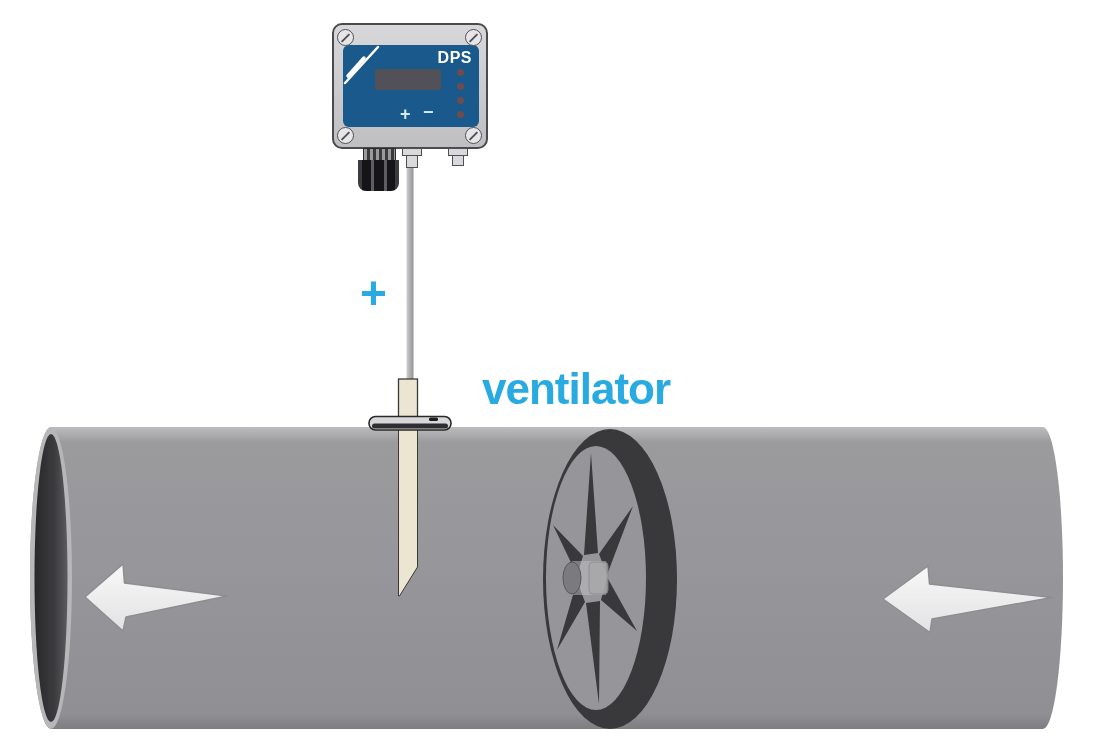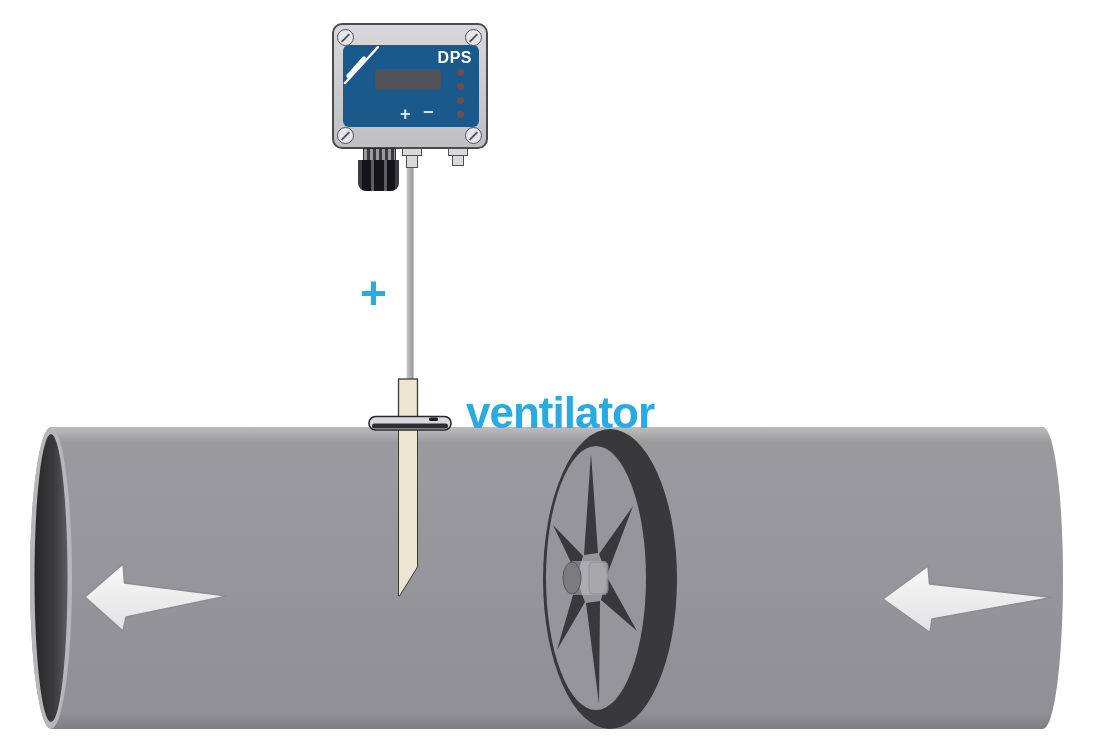--- a/index.html
+++ b/index.html
@@ -71,23 +71,23 @@
   #port2-cap{left:448px;top:148px;width:20px;height:8px;}
   #port2-stem{left:452px;top:155px;width:12px;height:11px;}
 
   
   #probe-plus-label{
     left:360px;top:266px;z-index:4;
     color:var(--accent-cyan,#29abe2);
     font-size:46px;font-weight:700;
   }
   #ventilator-label{
-    left:466px;top:364px;z-index:4;
+    left:482px;top:364px;z-index:4;
     color:var(--accent-cyan,#29abe2);
-    font-size:44px;font-weight:700;letter-spacing:-1px;margin-top:24px;
+    font-size:44px;font-weight:700;letter-spacing:-1px;
   }
 </style>
 </head>
 <body>
 
 <div id="canvas">
 
   <svg id="diagram-svg" width="1100" height="750" viewBox="0 0 1100 750">
     <defs>
       <linearGradient id="ductGrad" x1="0" y1="0" x2="0" y2="1">

